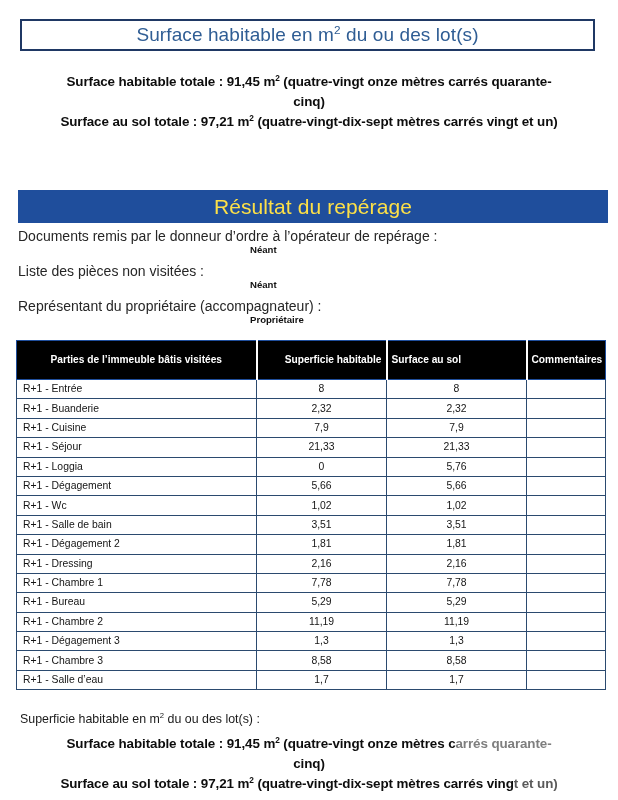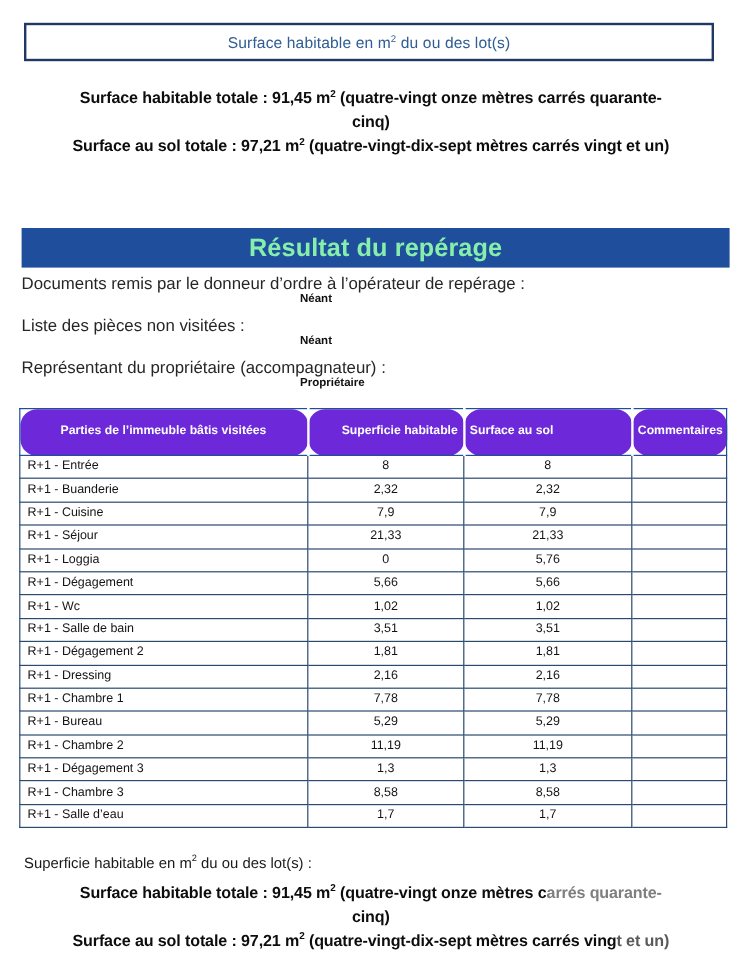--- a/index.html
+++ b/index.html
@@ -25,21 +25,21 @@
     width: 575px;
     height: 32px;
     box-sizing: border-box;
     border: 2px solid #1f3864;
     background: #ffffff;
     display: flex;
     align-items: center;
     justify-content: center;
   }
   .title-box-text {
-    font-size: 13px;
+    font-size: 19px;
     font-weight: 400;
     color: #2f5d94;
     letter-spacing: 0.1px;
     white-space: nowrap;
   }
   .title-box-text sup {
     font-size: 0.62em;
     vertical-align: super;
     line-height: 0;
   }
@@ -74,23 +74,23 @@
     top: 190px;
     width: 590px;
     height: 33px;
     background: #1f4e9c;
     display: flex;
     align-items: center;
     justify-content: center;
     box-sizing: border-box;
   }
   .banner-text {
-    color: #86efac;
+    color: #fde047;
     font-size: 21px;
-    font-weight: bold;
+    font-weight: normal;
     letter-spacing: 0.1px;
   }
 
   
   .info-block {
     position: absolute;
     left: 18px;
     width: 582px;
   }
   .info-label {
@@ -117,33 +117,32 @@
     left: 16px;
     top: 340px;
     width: 589px;
   }
   table.rep-table {
     border-collapse: collapse;
     width: 589px;
     table-layout: fixed;
   }
   table.rep-table th {
-    background: #6d28d9;
+    background: #000000;
     color: #ffffff;
     font-size: 10.2px;
     font-weight: bold;
     height: 34px;
     padding: 2px 4px;
     border-left: 2px solid #ffffff;
     border-right: 2px solid #ffffff;
     border-top: 1px solid #1f4e9c;
     border-bottom: 1px solid #1f4e9c;
     vertical-align: middle;
     line-height: 12px;
-    border-radius: 14px;
   }
   table.rep-table th:first-child { border-left: 1px solid #1f4e9c; }
   table.rep-table th:last-child  { border-right: 1px solid #1f4e9c; }
   table.rep-table td {
     border: 1px solid #2b4a6f;
     font-size: 10.4px;
     height: 18.4px;
     padding: 0 6px;
     color: #141414;
     background: #ffffff;

